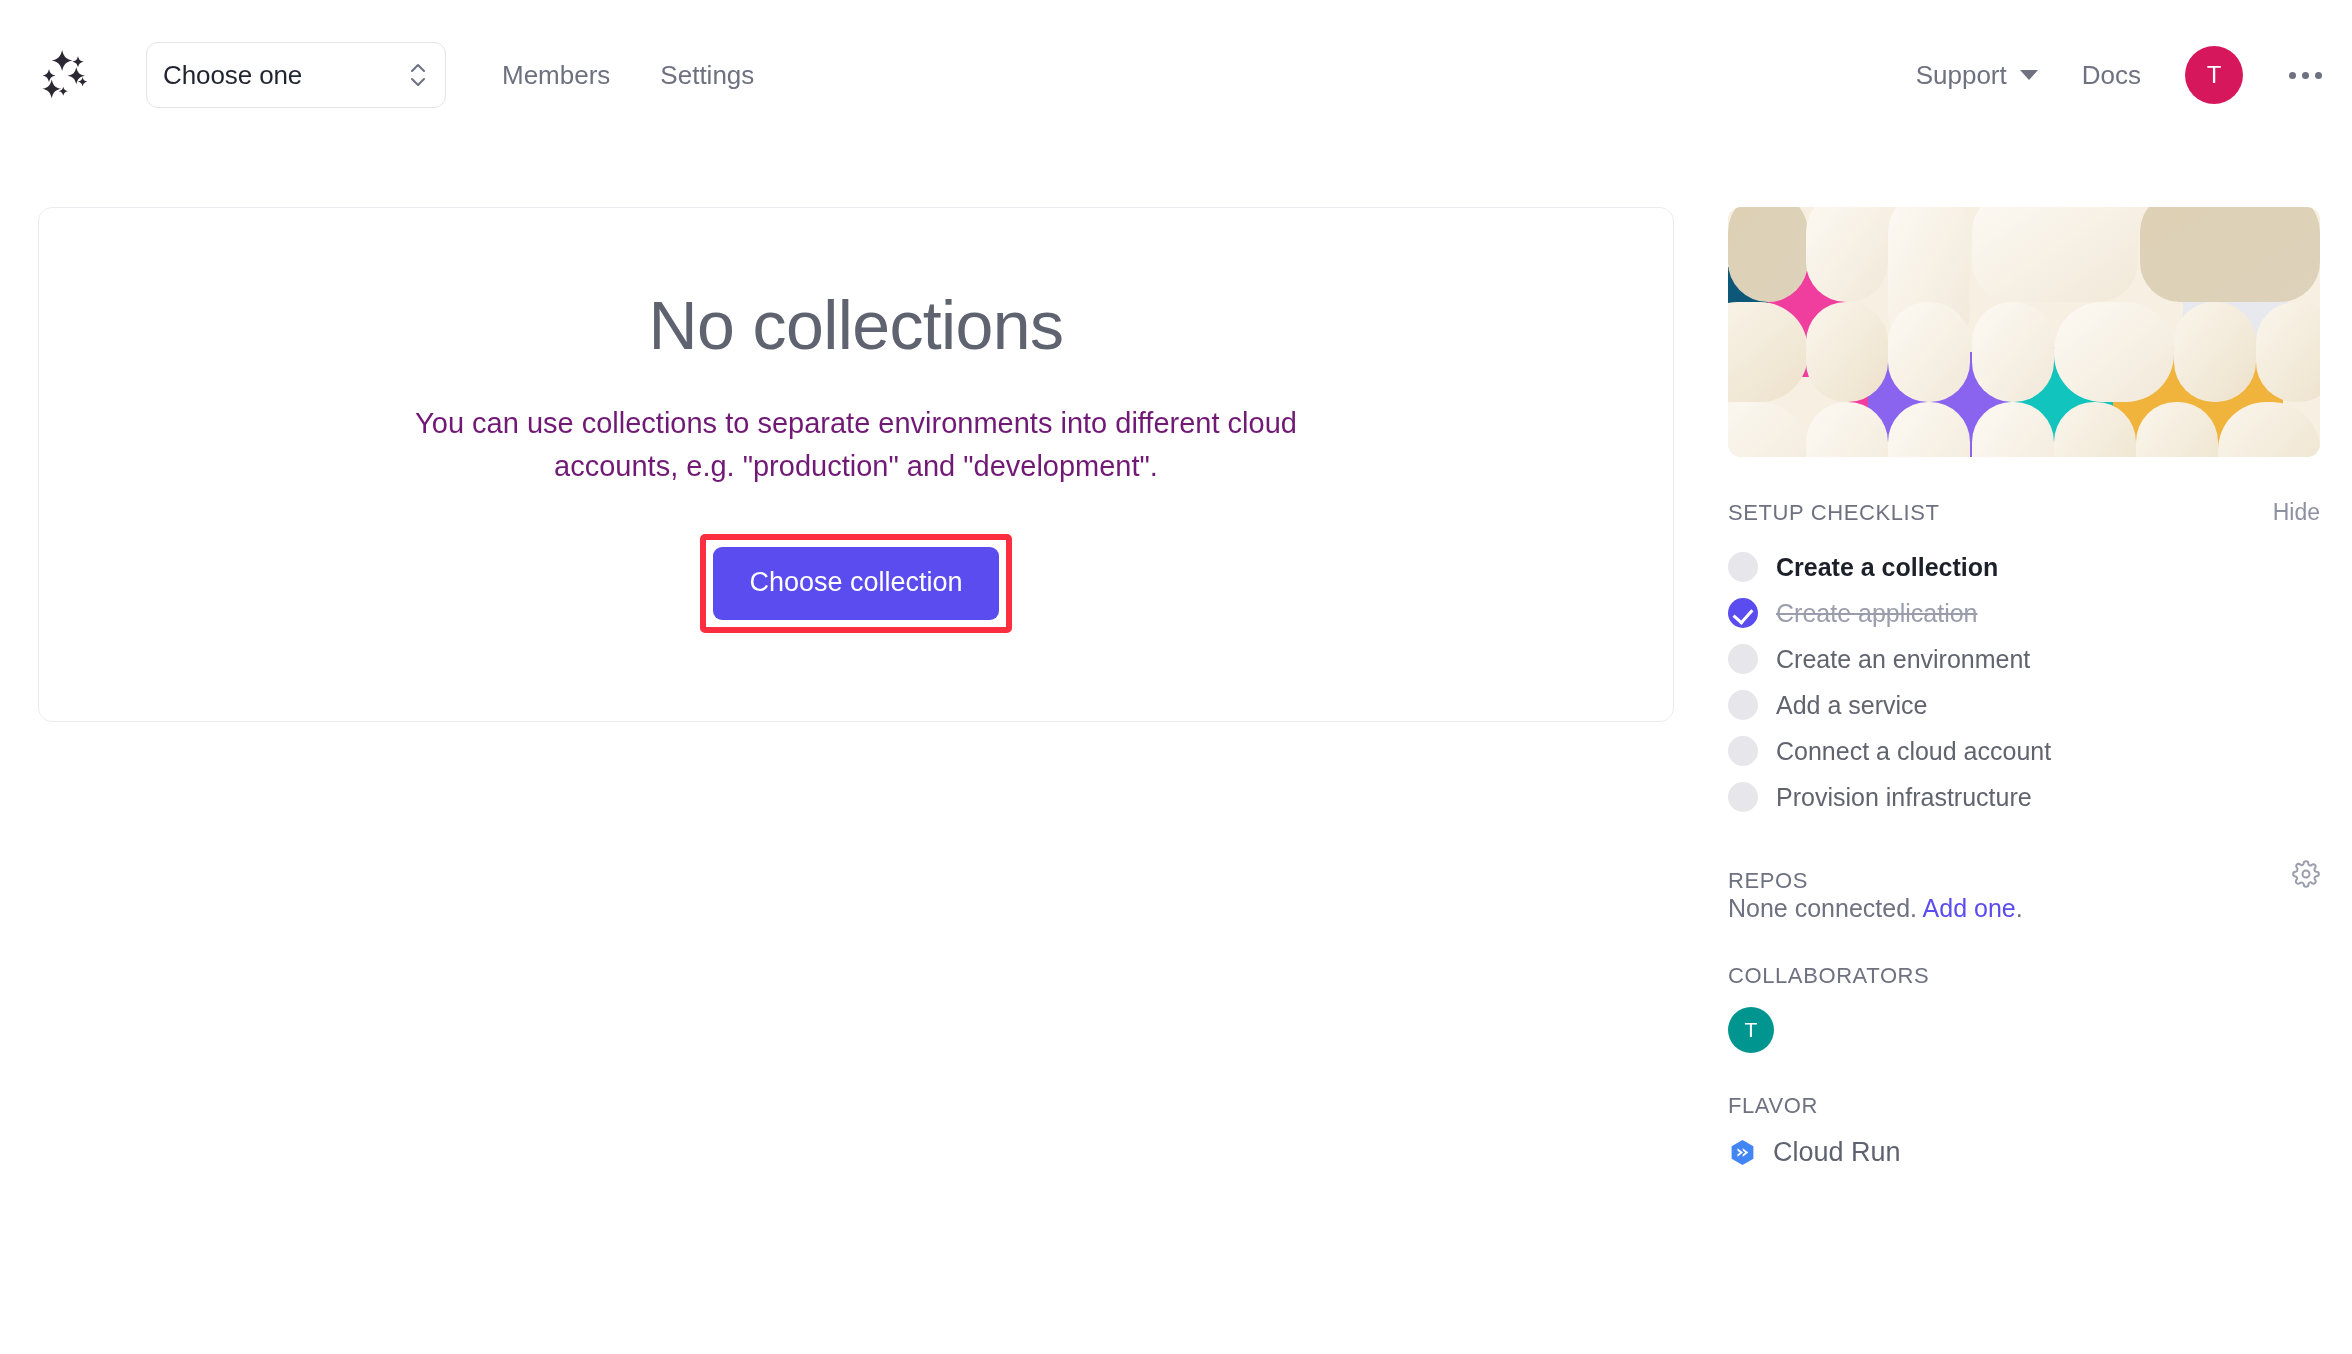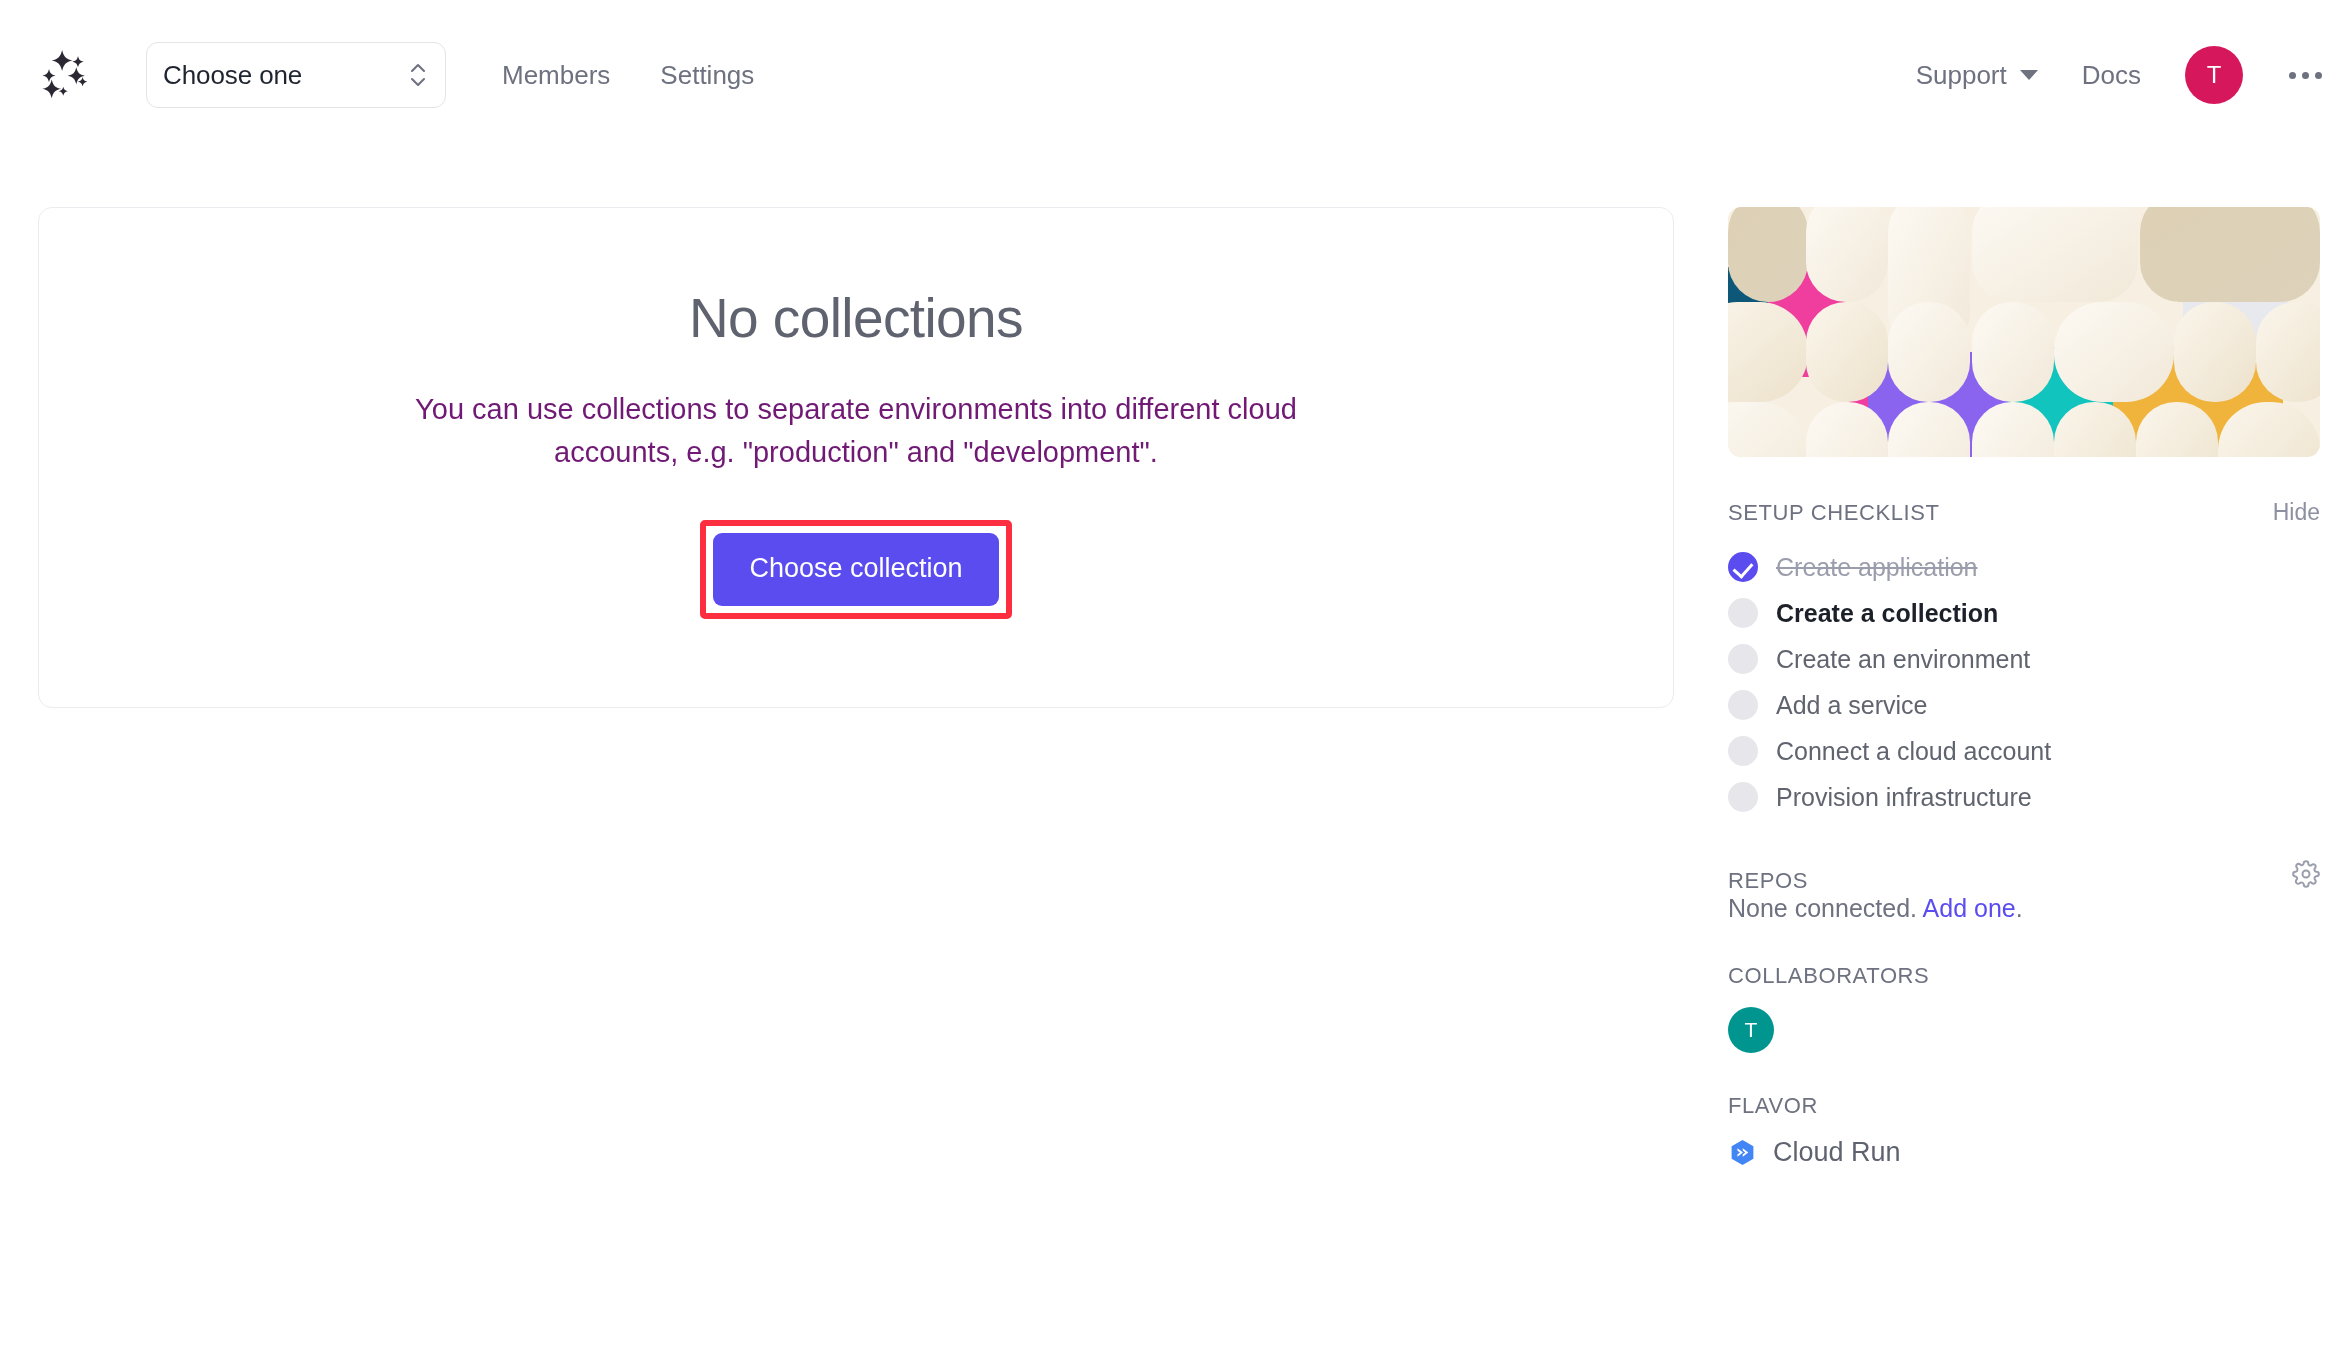--- a/index.html
+++ b/index.html
@@ -126,21 +126,21 @@
   
   .card {
     flex: 1 1 auto;
     border: 1.5px solid #ebecef;
     border-radius: 14px;
     background: #fff;
     padding: 78px 40px 88px;
     text-align: center;
   }
   .card h1 {
-    font-size: 55px;
+    font-size: 68px;
     font-weight: 400;
     color: #5f6370;
     letter-spacing: -0.6px;
     margin-bottom: 38px;
   }
   .card p {
     font-size: 29px;
     color: #701a75;
     line-height: 1.48;
     max-width: 900px;
@@ -361,27 +361,27 @@
         </g>
       </svg>
     </div>
 
     <div class="sb-head">
       <span class="sb-title">SETUP CHECKLIST</span>
       <span class="sb-action">Hide</span>
     </div>
 
     <div class="checklist">
+      <div class="check-item current">
+        <span class="bullet"></span>
+        <span class="check-label">Create a collection</span>
+      </div>
       <div class="check-item done">
         <span class="bullet done"></span>
         <span class="check-label">Create application</span>
-      </div>
-      <div class="check-item current">
-        <span class="bullet"></span>
-        <span class="check-label">Create a collection</span>
       </div>
       <div class="check-item">
         <span class="bullet"></span>
         <span class="check-label">Create an environment</span>
       </div>
       <div class="check-item">
         <span class="bullet"></span>
         <span class="check-label">Add a service</span>
       </div>
       <div class="check-item">

